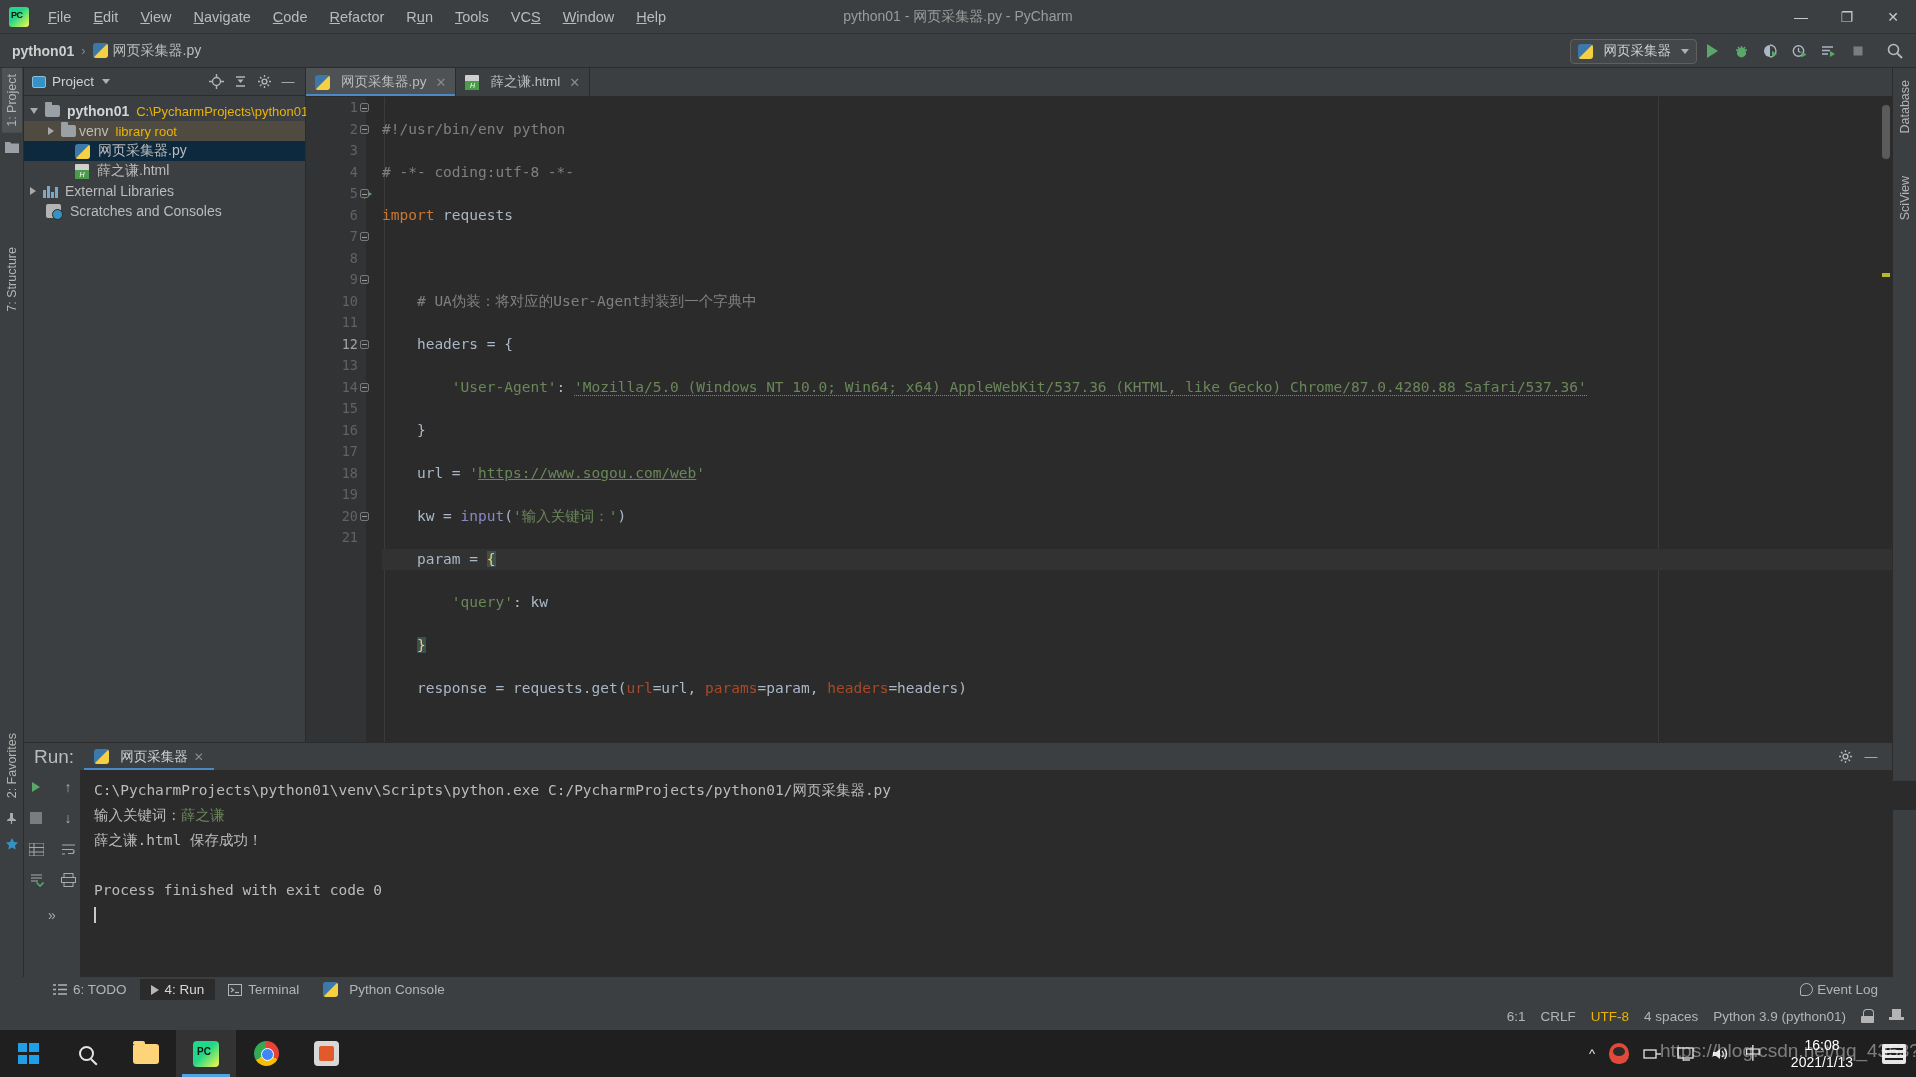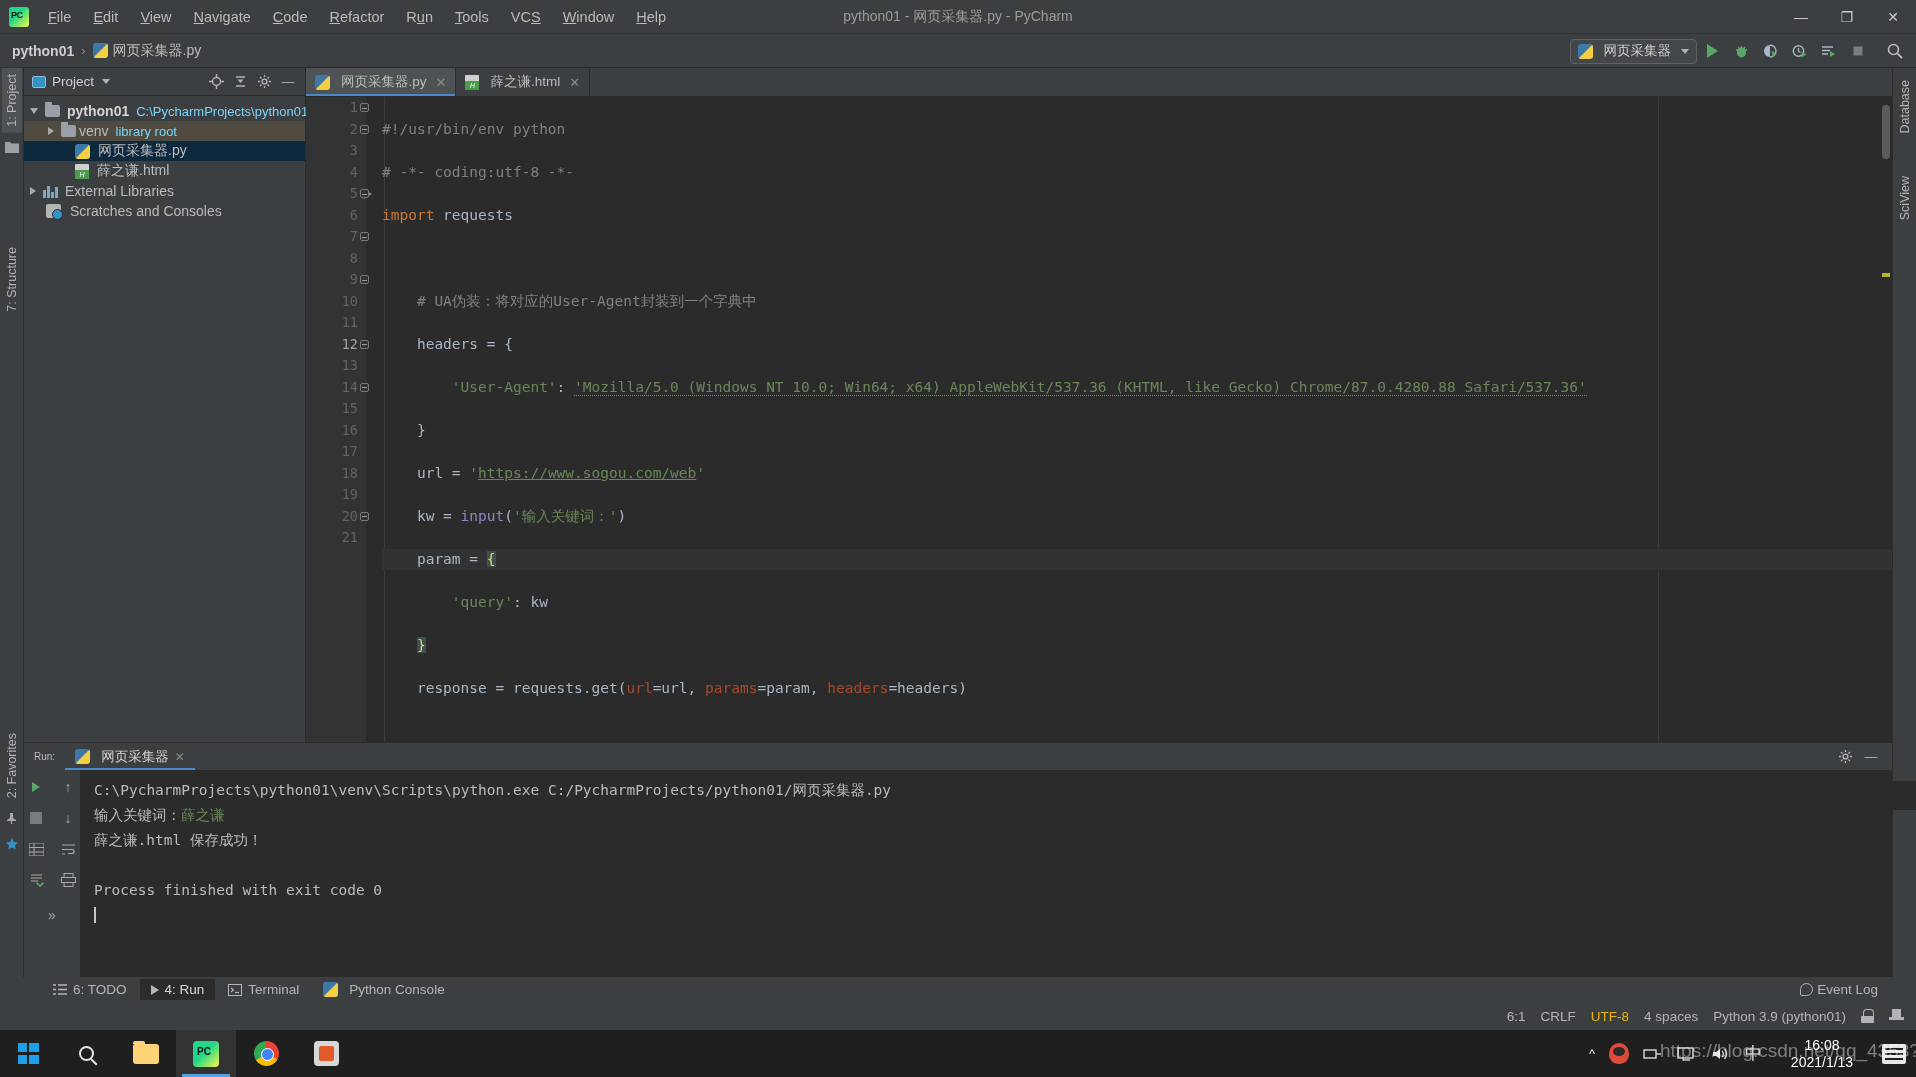--- a/index.html
+++ b/index.html
@@ -143,21 +143,21 @@
   .lib-ic { width: 15px; height: 13px; display: flex; align-items: flex-end; gap: 1.5px; flex: 0 0 auto; }
   .lib-ic i { width: 2.5px; background: #7ea7c4; display: block; }
   .scratch-ic {
     width: 15px; height: 14px; position: relative; flex: 0 0 auto;
     background: #b4b4b4; border-radius: 2px;
   }
   .scratch-ic::after {
     content: ""; position: absolute; right: -2px; bottom: -2px; width: 9px; height: 9px;
     background: #3592c4; border-radius: 50%; border: 1px solid #2b2b2b;
   }
-  .dim { color: #7dd3fc; margin-left: 7px; font-size: 13px; }
+  .dim { color: #eab308; margin-left: 7px; font-size: 13px; }
   .bold { font-weight: bold; color: #d4d4d4; }
 
   
   .editor-area { position: absolute; left: 306px; top: 68px; width: 1586px; height: 674px; background: #2b2b2b; }
   .tabs { height: 29px; background: #3c3f41; display: flex; align-items: stretch; border-bottom: 1px solid #2b2b2b; }
   .tab {
     display: flex; align-items: center; gap: 6px; padding: 0 9px;
     font-size: 13.5px; color: #bbbbbb; border-right: 1px solid #2b2b2b; position: relative;
   }
   .tab.active { background: #4e5254; }
@@ -210,21 +210,21 @@
     background: #595b5d; border-radius: 4px;
   }
   .err-stripe { position: absolute; right: 2px; top: 176px; width: 8px; height: 4px; background: #bbb529; }
 
   
   .run-panel {
     position: absolute; left: 24px; top: 742px; width: 1868px; height: 235px;
     background: #3c3f41; border-top: 1px solid #2b2b2b;
   }
   .run-head { height: 27px; display: flex; align-items: center; background: #3c3f41; }
-  .run-label { font-size: 10px; color: #bbbbbb; padding: 0 10px 0 10px; }
+  .run-label { font-size: 19px; color: #bbbbbb; padding: 0 10px 0 10px; }
   .run-tab {
     display: flex; align-items: center; gap: 6px; padding: 0 10px; height: 27px;
     font-size: 13.5px; color: #d0d0d0; position: relative; background: #3c3f41;
   }
   .run-tab::after {
     content: ""; position: absolute; left: 0; bottom: 0; width: 100%; height: 2px; background: #4a88c7;
   }
   .run-head-right { margin-left: auto; display: flex; align-items: center; gap: 4px; padding-right: 10px; }
   .run-body { position: relative; height: 208px; background: #2b2b2b; display: flex; }
   .run-sidebar {

